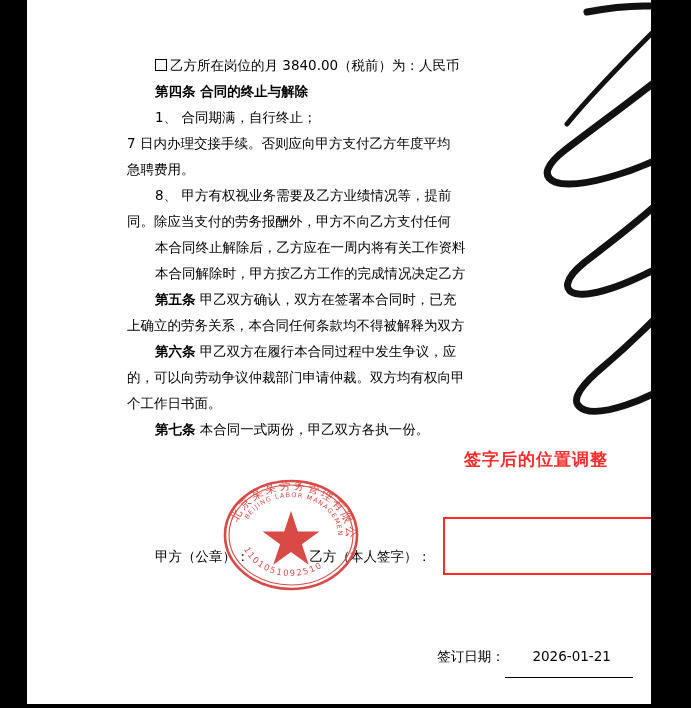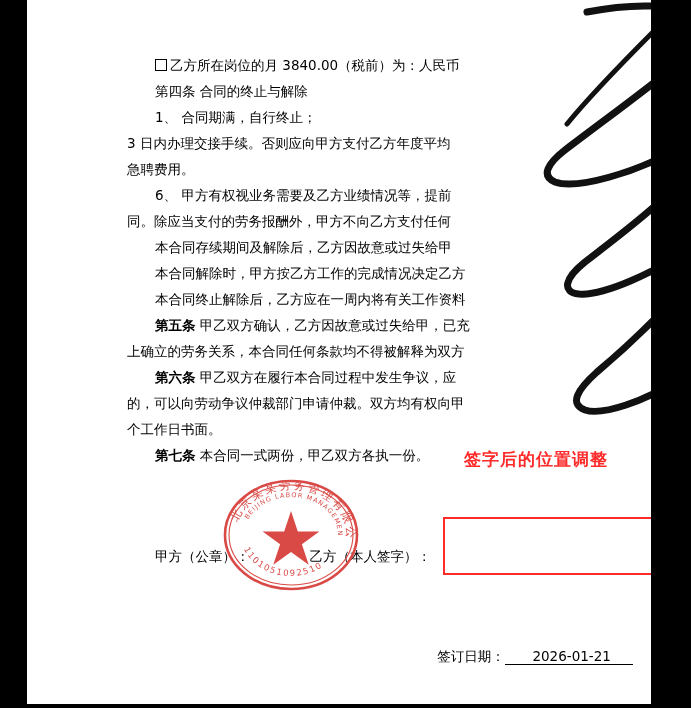--- a/index.html
+++ b/index.html
@@ -44,21 +44,21 @@
     font-family: "DejaVu Sans", "Liberation Sans", sans-serif;
   }
   .doc-text p {
     margin: 0;
     white-space: pre;
   }
   .doc-text p.ind {
     text-indent: 28px;
   }
   .doc-text p.bold {
-    font-weight: normal;
+    font-weight: bold;
     text-indent: 28px;
   }
   .doc-text p.bold-run {
     text-indent: 28px;
   }
   .doc-text p.bold-run b {
     font-weight: bold;
     margin-top: 9px;
   }
   .doc-text p.flat {
@@ -91,21 +91,21 @@
     position: absolute;
     left: 393px;
     top: 632px;
     font-size: 13.5px;
     color: #000;
     white-space: pre;
   }
   .date-value {
     display: inline-block;
     border-bottom: 1px solid #000;
-    padding: 0 6px 0 12px;
+    padding: 0 6px 13px 12px;
     min-width: 110px;
     text-align: center;
   }
 
   
   .stamp {
     position: absolute;
     left: 194px;
     top: 477px;
     width: 140px;
@@ -153,28 +153,27 @@
 <body>
 
 <div class="page-bg"></div>
 
 <div class="page">
 
   <div class="doc-text">
     <p class="ind"><span class="cb"></span><span>乙方所在岗位的月 3840.00（税前）为：人民币</span></p>
     <p class="bold">第四条 合同的终止与解除</p>
     <p class="ind">1、 合同期满，自行终止；</p>
-    <p class="flat">3 日内办理交接手续。否则应向甲方支付乙方年度平均</p>
+    <p class="flat">7 日内办理交接手续。否则应向甲方支付乙方年度平均</p>
     <p class="flat">急聘费用。</p>
-    <p class="ind">6、 甲方有权视业务需要及乙方业绩情况等，提前</p>
+    <p class="ind">8、 甲方有权视业务需要及乙方业绩情况等，提前</p>
     <p class="flat">同。除应当支付的劳务报酬外，甲方不向乙方支付任何</p>
-    <p class="ind">本合同存续期间及解除后，乙方因故意或过失给甲</p>
+    <p class="ind">本合同终止解除后，乙方应在一周内将有关工作资料</p>
     <p class="ind">本合同解除时，甲方按乙方工作的完成情况决定乙方</p>
-    <p class="ind">本合同终止解除后，乙方应在一周内将有关工作资料</p>
-    <p class="bold-run"><b>第五条</b><span> 甲乙双方确认，乙方因故意或过失给甲，已充</span></p>
+    <p class="bold-run"><b>第五条</b><span> 甲乙双方确认，双方在签署本合同时，已充</span></p>
     <p class="flat">上确立的劳务关系，本合同任何条款均不得被解释为双方</p>
     <p class="bold-run"><b>第六条</b><span> 甲乙双方在履行本合同过程中发生争议，应</span></p>
     <p class="flat">的，可以向劳动争议仲裁部门申请仲裁。双方均有权向甲</p>
     <p class="flat">个工作日书面。</p>
     <p class="bold-run"><b>第七条</b><span> 本合同一式两份，甲乙双方各执一份。</span></p>
   </div>
 
   <div class="sig-line">甲方（公章）：              乙方（本人签字）：</div>
 
   <div class="stamp">

